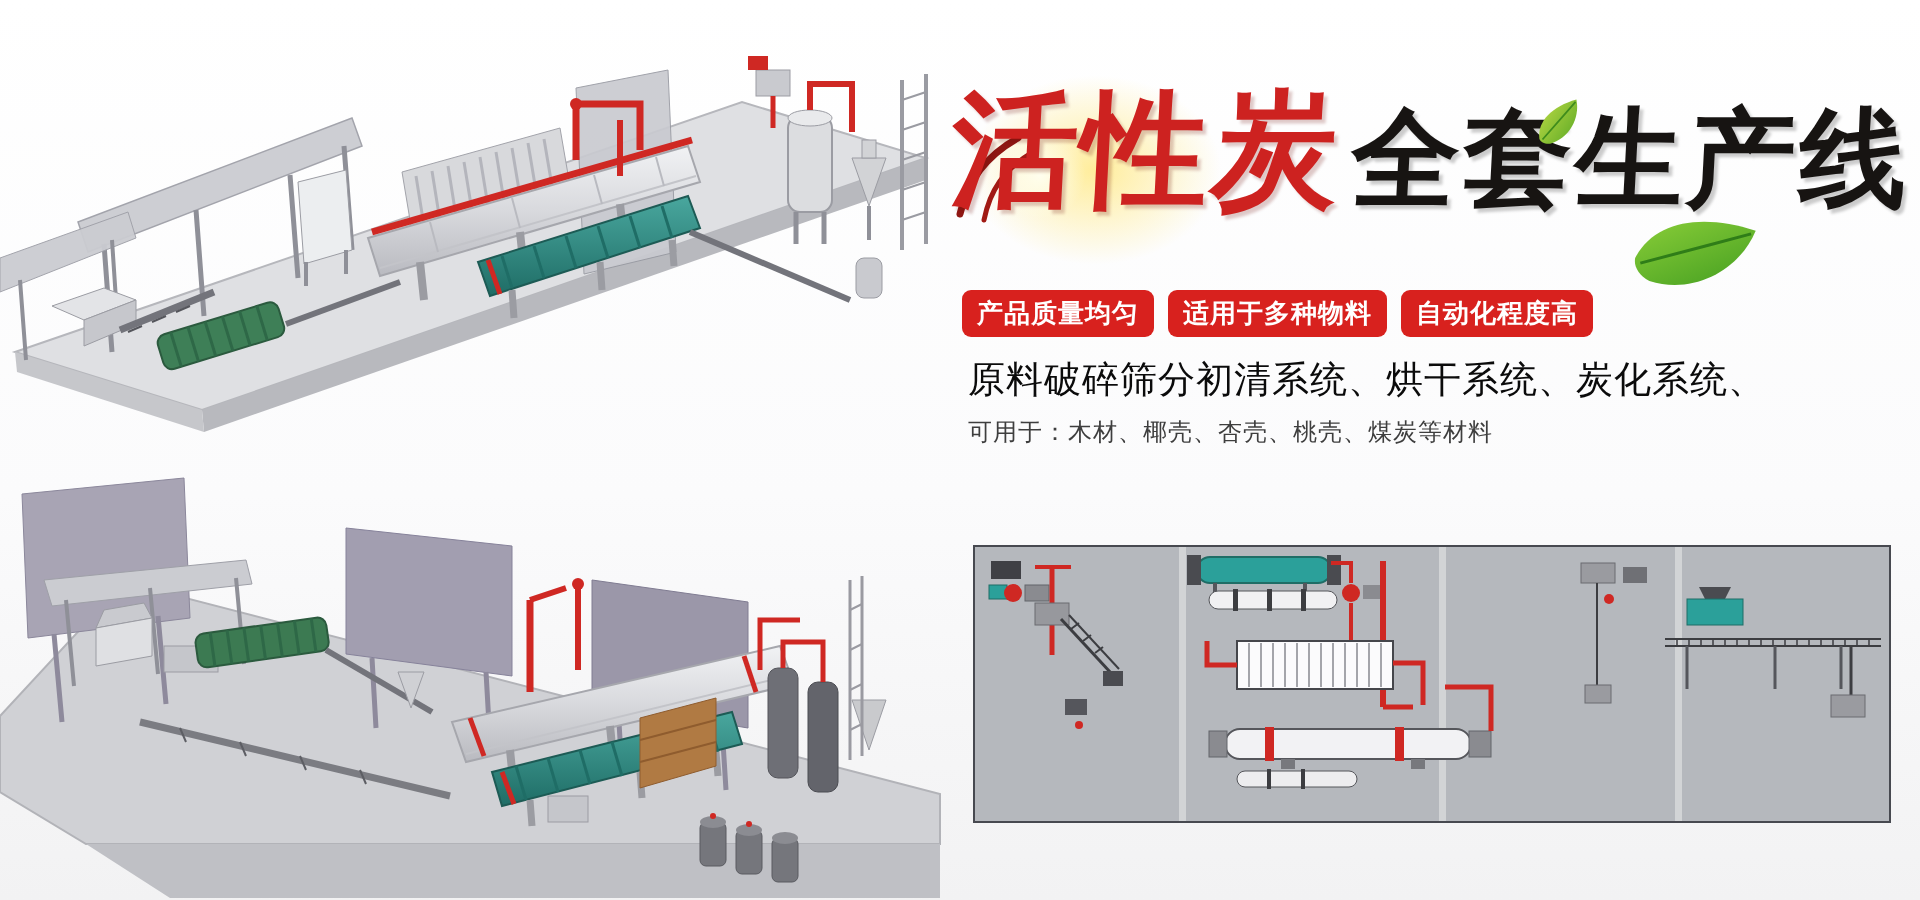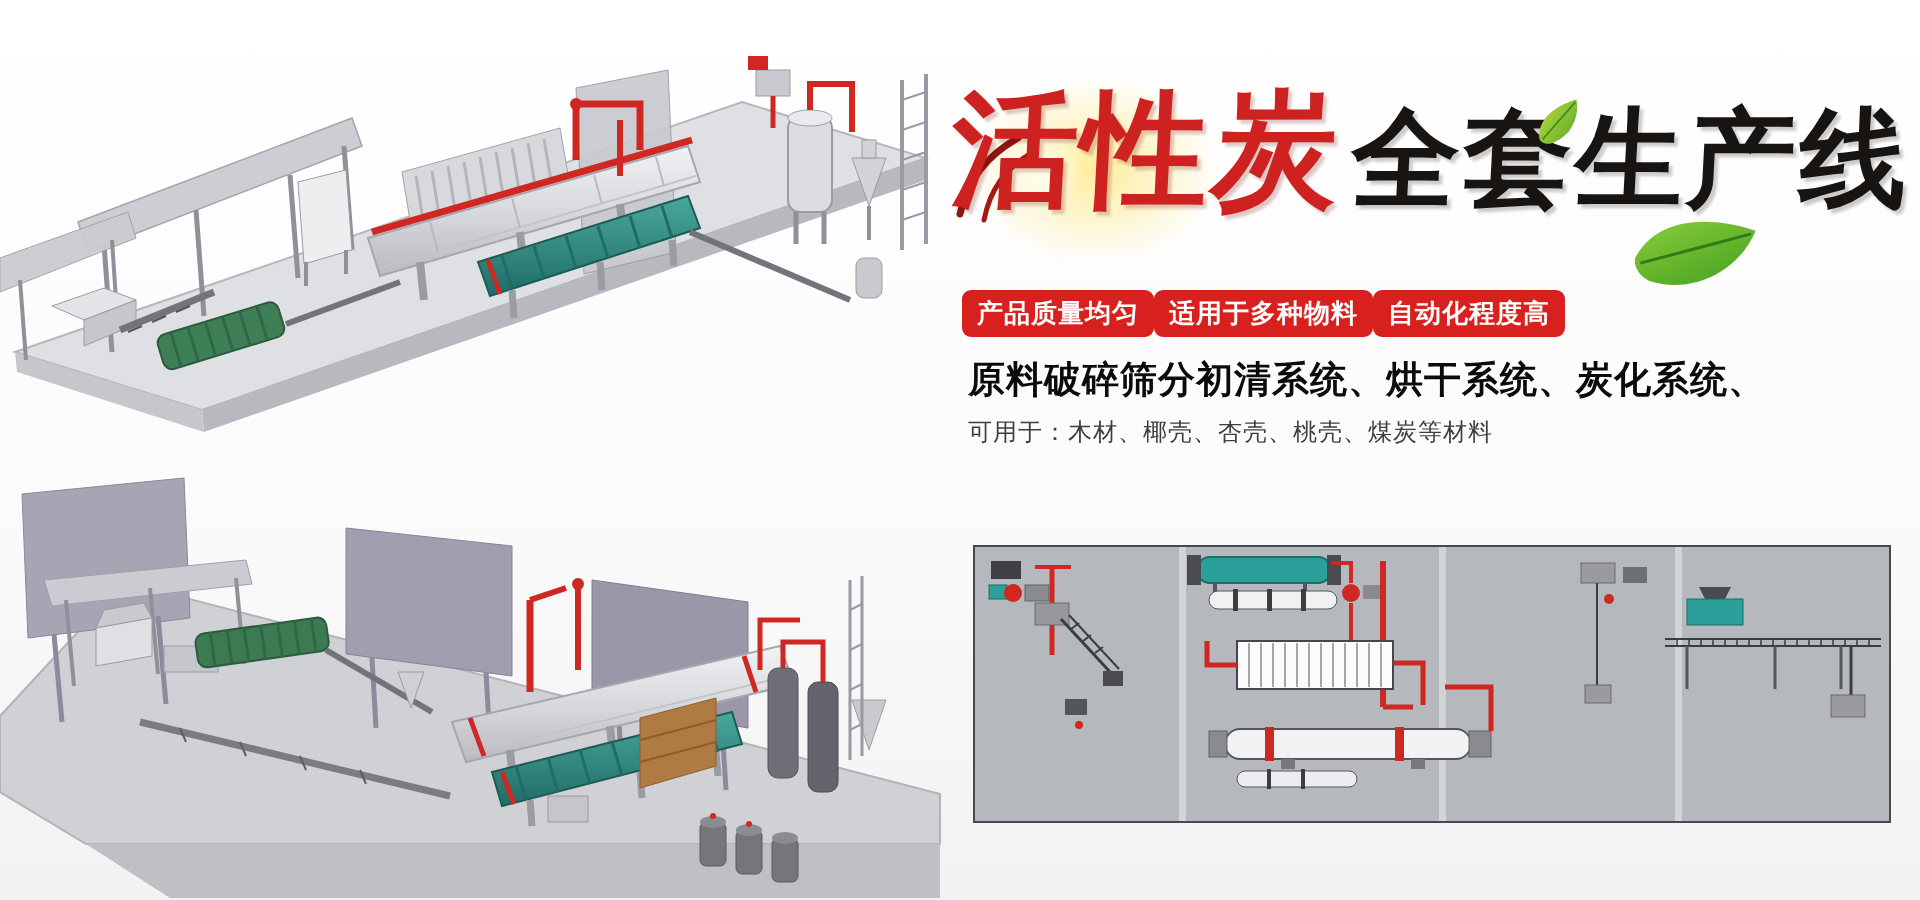--- a/index.html
+++ b/index.html
@@ -22,26 +22,26 @@
   .title-red{font-family:"DejaVu Serif","Liberation Serif",serif;font-weight:bold;
     font-size:126px;line-height:1;color:#cd2220;letter-spacing:4px;
     text-shadow:4px 4px 3px rgba(110,15,8,.22);}
   .title-black{font-family:"DejaVu Serif","Liberation Serif",serif;font-weight:bold;
     font-size:108px;line-height:1;color:#171412;letter-spacing:4px;margin-left:10px;
     text-shadow:4px 4px 3px rgba(0,0,0,.2);}
 
   .leaf-big{position:absolute;left:1628px;top:210px;transform:rotate(10deg);}
   .leaf-small{position:absolute;left:1532px;top:104px;transform:rotate(-24deg);}
 
-  .badges{position:absolute;left:962px;top:290px;display:flex;}
+  .badges{position:absolute;left:962px;top:290px;display:flex;gap:14px;}
   .badge{background:#d8211e;color:#ffffff;font-size:26px;font-weight:700;
     padding:9px 15px;border-radius:9px;letter-spacing:1px;line-height:1.1;}
 
   .desc{position:absolute;left:968px;top:356px;color:#0b0b0b;}
-  .desc-bold{font-size:37px;font-weight:700;line-height:1.3;letter-spacing:1px;}
+  .desc-bold{font-size:37px;font-weight:400;line-height:1.3;letter-spacing:1px;}
   .desc-materials{margin-top:12px;font-size:24px;font-weight:400;color:#3e3e3e;letter-spacing:1px;}
 
   .schematic{position:absolute;left:973px;top:545px;width:914px;height:274px;
     border:2px solid #474950;background:#b5b8bd;}
   .schematic svg{display:block;}
 </style>
 </head>
 <body>
 
 <div class="banner">

